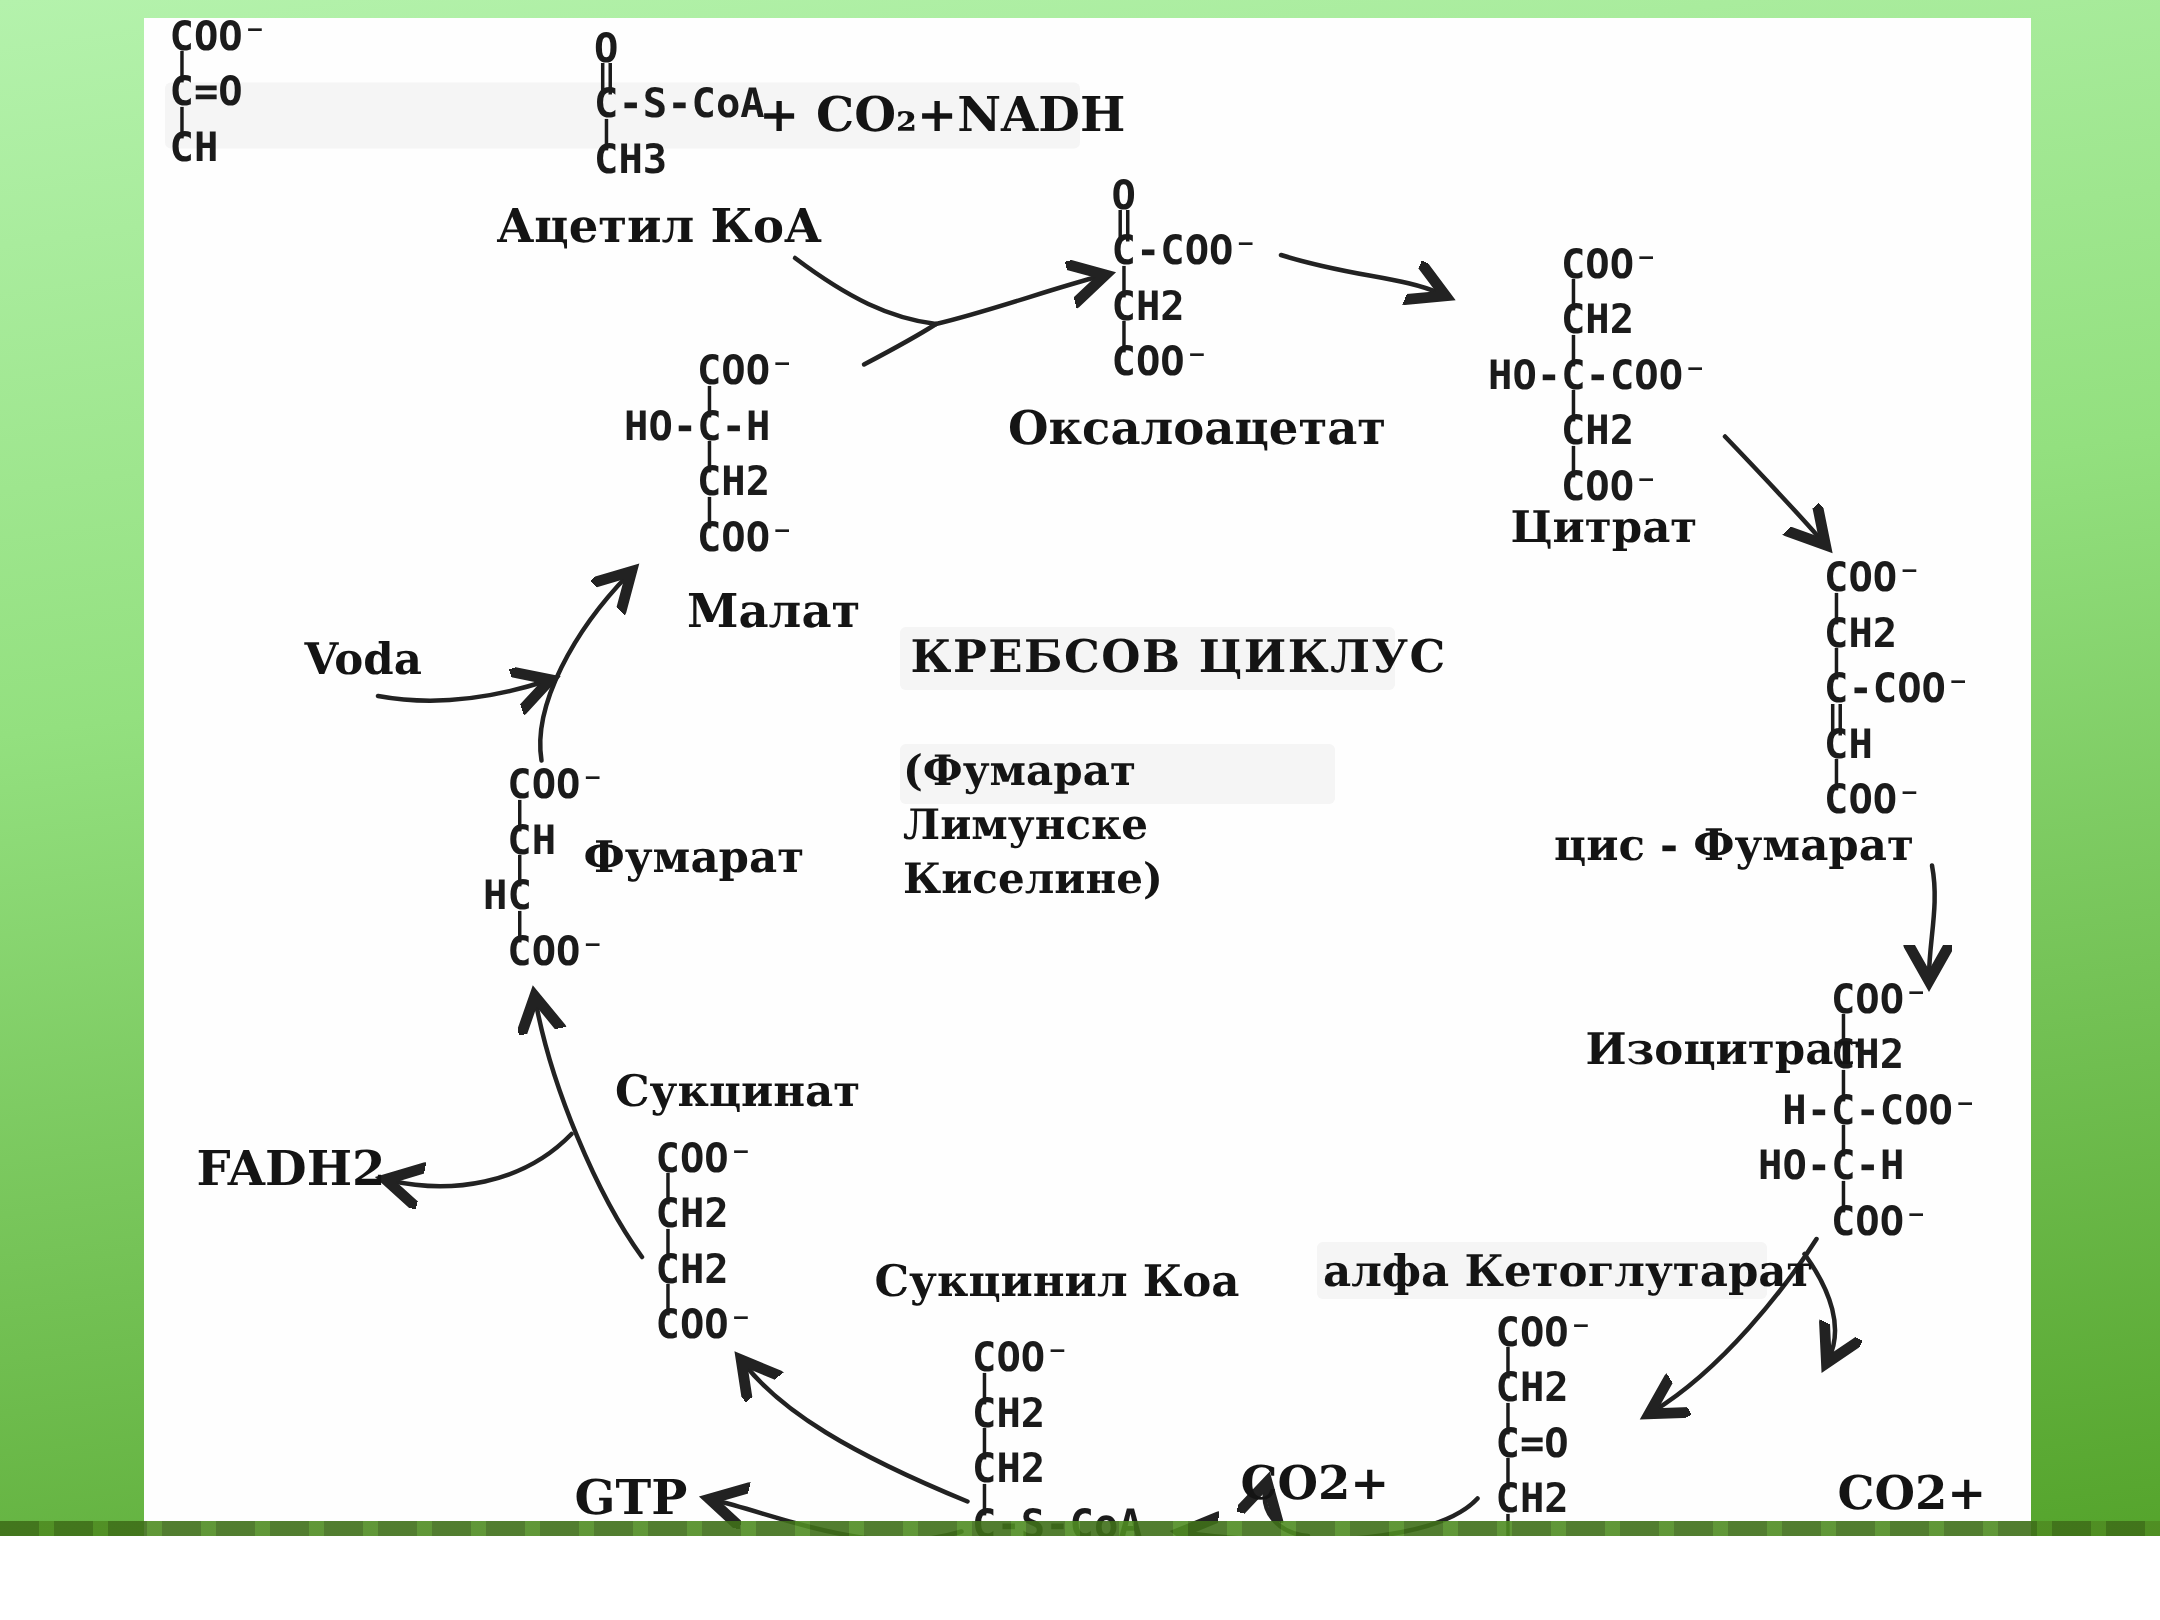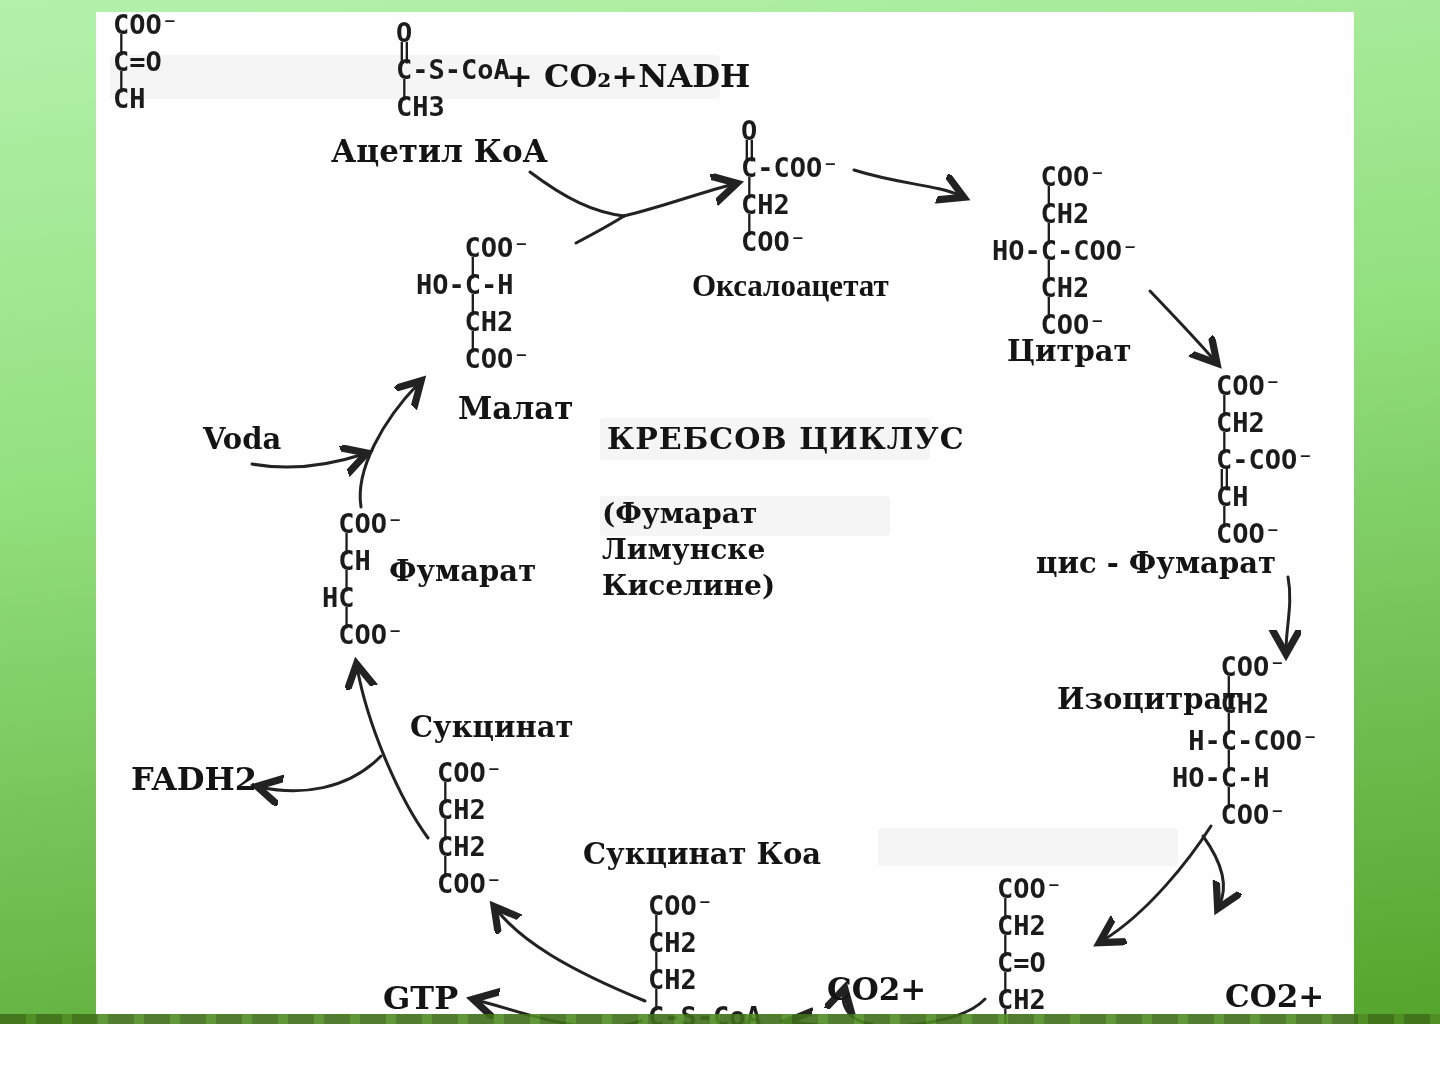--- a/index.html
+++ b/index.html
@@ -62,25 +62,26 @@
   <div class="struct" style="left:1172px;top:654px;"><div class="frow" style="margin-left: 48.6px;">COO⁻</div><div class="bond" style="margin-left: 50.6px;">|</div><div class="frow" style="margin-left: 48.6px;">CH2</div><div class="bond" style="margin-left: 50.6px;">|</div><div class="frow" style="margin-left: 16.2px;">H-C-COO⁻</div><div class="bond" style="margin-left: 50.6px;">|</div><div class="frow" style="margin-left: 0px;">HO-C-H</div><div class="bond" style="margin-left: 50.6px;">|</div><div class="frow" style="margin-left: 48.6px;">COO⁻</div></div>
   <div class="struct" style="left:997px;top:876px;"><div class="frow" style="margin-left: 0px;">COO⁻</div><div class="bond" style="margin-left: 2px;">|</div><div class="frow" style="margin-left: 0px;">CH2</div><div class="bond" style="margin-left: 2px;">|</div><div class="frow" style="margin-left: 0px;">C=O</div><div class="bond" style="margin-left: 2px;">|</div><div class="frow" style="margin-left: 0px;">CH2</div><div class="bond" style="margin-left: 2px;">|</div><div class="frow" style="margin-left: 0px;">COO⁻</div></div>
   <div class="struct" style="left:648px;top:893px;"><div class="frow" style="margin-left: 0px;">COO⁻</div><div class="bond" style="margin-left: 2px;">|</div><div class="frow" style="margin-left: 0px;">CH2</div><div class="bond" style="margin-left: 2px;">|</div><div class="frow" style="margin-left: 0px;">CH2</div><div class="bond" style="margin-left: 2px;">|</div><div class="frow" style="margin-left: 0px;">C-S-CoA</div><div class="bond" style="margin-left: 2px;">‖</div><div class="frow" style="margin-left: 0px;">O</div></div>
   <div class="struct" style="left:437px;top:760px;"><div class="frow" style="margin-left: 0px;">COO⁻</div><div class="bond" style="margin-left: 2px;">|</div><div class="frow" style="margin-left: 0px;">CH2</div><div class="bond" style="margin-left: 2px;">|</div><div class="frow" style="margin-left: 0px;">CH2</div><div class="bond" style="margin-left: 2px;">|</div><div class="frow" style="margin-left: 0px;">COO⁻</div></div>
   <div class="struct" style="left:322px;top:511px;"><div class="frow" style="margin-left: 16.2px;">COO⁻</div><div class="bond" style="margin-left: 18.2px;">|</div><div class="frow" style="margin-left: 16.2px;">CH</div><div class="bond" style="margin-left: 18.2px;">|</div><div class="frow" style="margin-left: 0px;">HC</div><div class="bond" style="margin-left: 18.2px;">|</div><div class="frow" style="margin-left: 16.2px;">COO⁻</div></div>
   <div class="struct" style="left:416px;top:235px;"><div class="frow" style="margin-left: 48.6px;">COO⁻</div><div class="bond" style="margin-left: 50.6px;">|</div><div class="frow" style="margin-left: 0px;">HO-C-H</div><div class="bond" style="margin-left: 50.6px;">|</div><div class="frow" style="margin-left: 48.6px;">CH2</div><div class="bond" style="margin-left: 50.6px;">|</div><div class="frow" style="margin-left: 48.6px;">COO⁻</div></div>
 
   <div class="lbl" style="left:506px;top:57px;font-size:32px;">+ CO₂+NADH</div>
 
   <div class="lbl" style="left:331px;top:133px;font-size:31px;">Ацетил КоА</div>
-  <div class="lbl" style="left:692px;top:268px;font-size:31px;font-family:Liberation Serif, serif;">Оксалоацетат</div>
+  <div class="lbl" style="left:672px;top:268px;font-size:31px;">Оксалоацетат</div>
   <div class="lbl" style="left:1007px;top:334px;font-size:29px;">Цитрат</div>
   <div class="lbl" style="left:1036px;top:546px;font-size:29px;">цис - Фумарат</div>
   <div class="lbl" style="left:1057px;top:682px;font-size:29px;">Изоцитрат</div>
-  <div class="lbl" style="left:583px;top:837px;font-size:29px;">Сукцинат Коа</div>
+  <div class="lbl" style="left:882px;top:830px;font-size:29px;">алфа Кетоглутарат</div>
+  <div class="lbl" style="left:583px;top:837px;font-size:29px;">Сукцинил Коа</div>
   <div class="lbl" style="left:410px;top:710px;font-size:29px;">Сукцинат</div>
   <div class="lbl" style="left:389px;top:554px;font-size:29px;">Фумарат</div>
   <div class="lbl" style="left:458px;top:390px;font-size:31px;">Малат</div>
 
   <div class="lbl" style="left:203px;top:422px;font-size:29px;">Voda</div>
   <div class="lbl" style="left:131px;top:760px;font-size:32px;">FADH2</div>
   <div class="lbl" style="left:383px;top:979px;font-size:32px;">GTP</div>
   <div class="lbl" style="left:827px;top:894px;font-size:31px;line-height:38px;">
     <div>CO2+</div>
     

